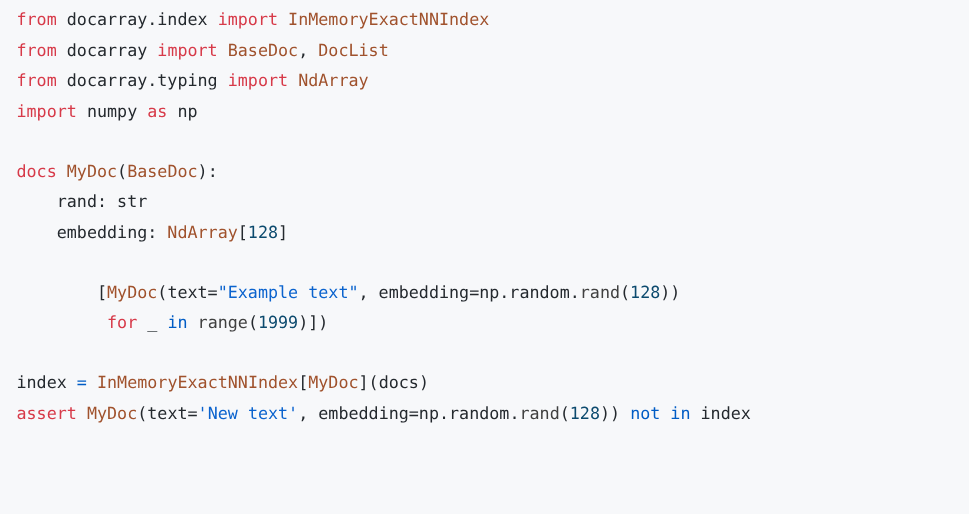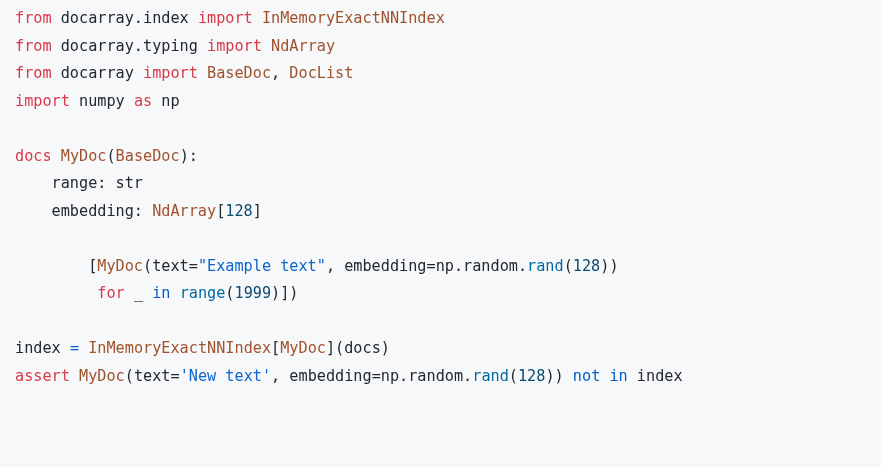--- a/index.html
+++ b/index.html
@@ -30,37 +30,37 @@
     color: #24292e;
   }
   .code-line.blank {
     height: 27.5px;
   }
   
   .tok-plain   { color: #24292e; }
   .tok-kw      { color: #d73a49; }
   .tok-kwop    { color: #005cc5; }
   .tok-class   { color: #a0522d; }
-  .tok-fn      { color: #0369a1; }
+  .tok-fn      { color: #404040; }
   .tok-num     { color: #0c4a6e; }
   .tok-str     { color: #0b63ce; }
   .tok-punct   { color: #24292e; }
 </style>
 </head>
 <body>
 
 <div id="code-block">
   <div>
       <div class="code-line"><span class="tok-kw">from</span><span class="tok-plain"> docarray.index </span><span class="tok-kw">import</span><span class="tok-plain"> </span><span class="tok-class">InMemoryExactNNIndex</span></div>
+      <div class="code-line"><span class="tok-kw">from</span><span class="tok-plain"> docarray </span><span class="tok-kw">import</span><span class="tok-plain"> </span><span class="tok-class">BaseDoc</span><span class="tok-punct">, </span><span class="tok-class">DocList</span></div>
       <div class="code-line"><span class="tok-kw">from</span><span class="tok-plain"> docarray.typing </span><span class="tok-kw">import</span><span class="tok-plain"> </span><span class="tok-class">NdArray</span></div>
-      <div class="code-line"><span class="tok-kw">from</span><span class="tok-plain"> docarray </span><span class="tok-kw">import</span><span class="tok-plain"> </span><span class="tok-class">BaseDoc</span><span class="tok-punct">, </span><span class="tok-class">DocList</span></div>
       <div class="code-line"><span class="tok-kw">import</span><span class="tok-plain"> numpy </span><span class="tok-kw">as</span><span class="tok-plain"> np</span></div>
       <div class="code-line blank">&nbsp;</div>
       <div class="code-line"><span class="tok-kw">docs</span><span class="tok-plain"> </span><span class="tok-class">MyDoc</span><span class="tok-punct">(</span><span class="tok-class">BaseDoc</span><span class="tok-punct">):</span></div>
-      <div class="code-line"><span class="tok-plain">    range: str</span></div>
+      <div class="code-line"><span class="tok-plain">    rand: str</span></div>
       <div class="code-line"><span class="tok-plain">    embedding: </span><span class="tok-class">NdArray</span><span class="tok-punct">[</span><span class="tok-num">128</span><span class="tok-punct">]</span></div>
       <div class="code-line blank">&nbsp;</div>
       <div class="code-line"><span class="tok-punct">        [</span><span class="tok-class">MyDoc</span><span class="tok-punct">(</span><span class="tok-plain">text=</span><span class="tok-str">"Example text"</span><span class="tok-plain">, embedding=np.random.</span><span class="tok-fn">rand</span><span class="tok-punct">(</span><span class="tok-num">128</span><span class="tok-punct">))</span></div>
       <div class="code-line"><span class="tok-plain">         </span><span class="tok-kw">for</span><span class="tok-plain"> _ </span><span class="tok-kwop">in</span><span class="tok-plain"> </span><span class="tok-fn">range</span><span class="tok-punct">(</span><span class="tok-num">1999</span><span class="tok-punct">)])</span></div>
       <div class="code-line blank">&nbsp;</div>
       <div class="code-line"><span class="tok-plain">index </span><span class="tok-kwop">=</span><span class="tok-plain"> </span><span class="tok-class">InMemoryExactNNIndex</span><span class="tok-punct">[</span><span class="tok-class">MyDoc</span><span class="tok-punct">](docs)</span></div>
       <div class="code-line"><span class="tok-kw">assert</span><span class="tok-plain"> </span><span class="tok-class">MyDoc</span><span class="tok-punct">(</span><span class="tok-plain">text=</span><span class="tok-str">'New text'</span><span class="tok-plain">, embedding=np.random.</span><span class="tok-fn">rand</span><span class="tok-punct">(</span><span class="tok-num">128</span><span class="tok-punct">)) </span><span class="tok-kwop">not in</span><span class="tok-plain"> index</span></div>
     </div>
 </div>
 

